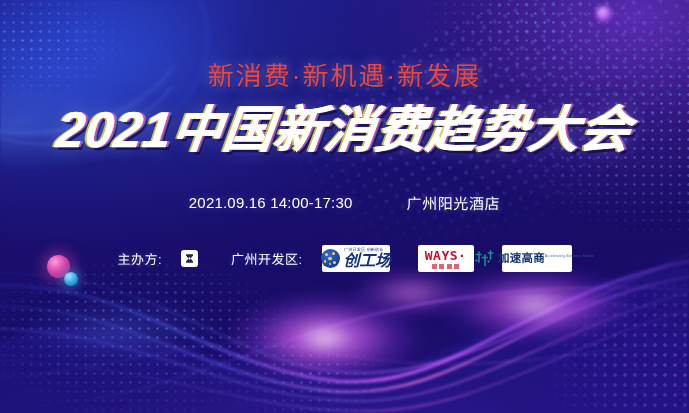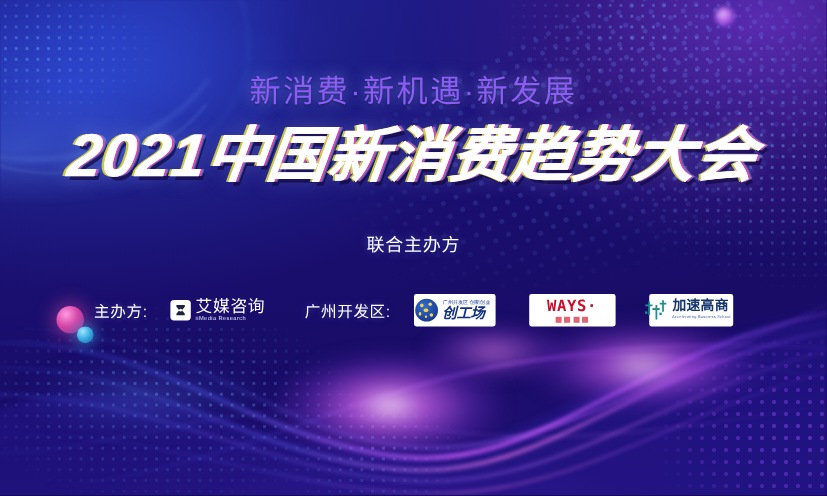--- a/index.html
+++ b/index.html
@@ -186,21 +186,21 @@
     display: flex;
     flex-direction: column;
     align-items: center;
     text-align: center;
   }
 
   .tagline {
     margin-top: 63px;
     font-size: 26px;
     letter-spacing: 2px;
-    color: #8b5cf6;
+    color: #ef4444;
     font-weight: 400;
     text-shadow: 0 0 12px rgba(150,180,255,0.55), 0 1px 2px rgba(0,0,0,0.45);
     line-height: 1;
   }
 
   .main-title-wrap {
     position: relative;
     margin-top: 16px;
     line-height: 1;
   }
@@ -329,31 +329,31 @@
   .cgc-txt { display: flex; flex-direction: column; line-height: 1; align-items: flex-start; }
   .cgc-top {
     font-size: 4.5px;
     color: #1b3d96;
     letter-spacing: 0.1px;
     white-space: nowrap;
     transform: scale(0.92);
     transform-origin: left center;
   }
   .cgc-main {
-    font-size: 12px;
+    font-size: 16px;
     font-weight: 900;
     font-style: italic;
     color: #13307f;
     letter-spacing: -0.3px;
     margin-top: 1px;
     white-space: nowrap;
   }
 
   
-  .logo-ways { width: 72px; flex-direction: column; gap: 2px; }
+  .logo-ways { width: 56px; flex-direction: column; gap: 2px; }
   .ways-main {
     font-family: "DejaVu Sans Mono", "Liberation Mono", monospace;
     font-size: 13px;
     font-weight: 700;
     color: #c8102e;
     letter-spacing: 0.5px;
     line-height: 1;
   }
   .ways-sub {
     display: flex;
@@ -362,21 +362,21 @@
   .ways-sub i {
     display: block;
     width: 5px; height: 5px;
     background: #d94a5a;
     opacity: 0.85;
   }
 
   
   .logo-jsgs { width: 70px; gap: 4px; }
   .jsgs-mark { width: 20px; height: 18px; flex: 0 0 auto; }
-  .jsgs-txt { display: flex; flex-direction: column; line-height: 1; align-items: flex-start; justify-content: center; }
+  .jsgs-txt { display: flex; flex-direction: row; line-height: 1; align-items: flex-start; justify-content: center; }
   .jsgs-main {
     font-size: 11.5px;
     font-weight: 700;
     color: #16356e;
     letter-spacing: 0.2px;
     white-space: nowrap;
   }
   .jsgs-sub {
     font-size: 3.6px;
     color: #3b5ea0;
@@ -463,38 +463,35 @@
   <div class="content">
 
     <div class="tagline">新消费·新机遇·新发展</div>
 
     <div class="main-title-wrap">
       <div class="main-title">2021中国新消费趋势大会</div>
     </div>
 
 
     <div class="meta-row">
-      <span class="meta-venue">联合主办方</span>
+      <span class="meta-datetime">2021.09.16  14:00-17:30</span>
+      <span class="meta-venue">广州阳光酒店</span>
     </div>
 
     <div class="sponsors">
 
       <span class="sp-label">主办方:</span>
 
       <div class="iimedia">
         <span class="iimedia-mark">
           <svg width="13" height="13" viewBox="0 0 13 13" aria-hidden="true">
             <rect x="0" y="0" width="13" height="13" rx="2.5" fill="#ffffff"></rect>
             <path d="M3 2.2 L10 2.2 L10 3.6 L7.6 6.5 L10 9.4 L10 10.8 L3 10.8 L3 9.4 L5.4 6.5 L3 3.6 Z" fill="#1b2340"></path>
             <circle cx="6.5" cy="6.5" r="1.15" fill="#ffffff"></circle>
           </svg>
-        </span>
-        <span class="iimedia-text">
-          <span class="iimedia-cn">艾媒咨询</span>
-          <span class="iimedia-en">iiMedia Research</span>
         </span>
       </div>
 
       <span class="sp-label second">广州开发区:</span>
 
       <div class="logo-plate logo-cgc">
         <span class="cgc-badge">
           <i class="cgc-dot" style="width:3.4px;height:3.4px;left:4px;top:3.5px;"></i>
           <i class="cgc-dot" style="width:3px;height:3px;left:11px;top:3px;"></i>
           <i class="cgc-dot" style="width:3.6px;height:3.6px;left:7.5px;top:7.5px;"></i>

